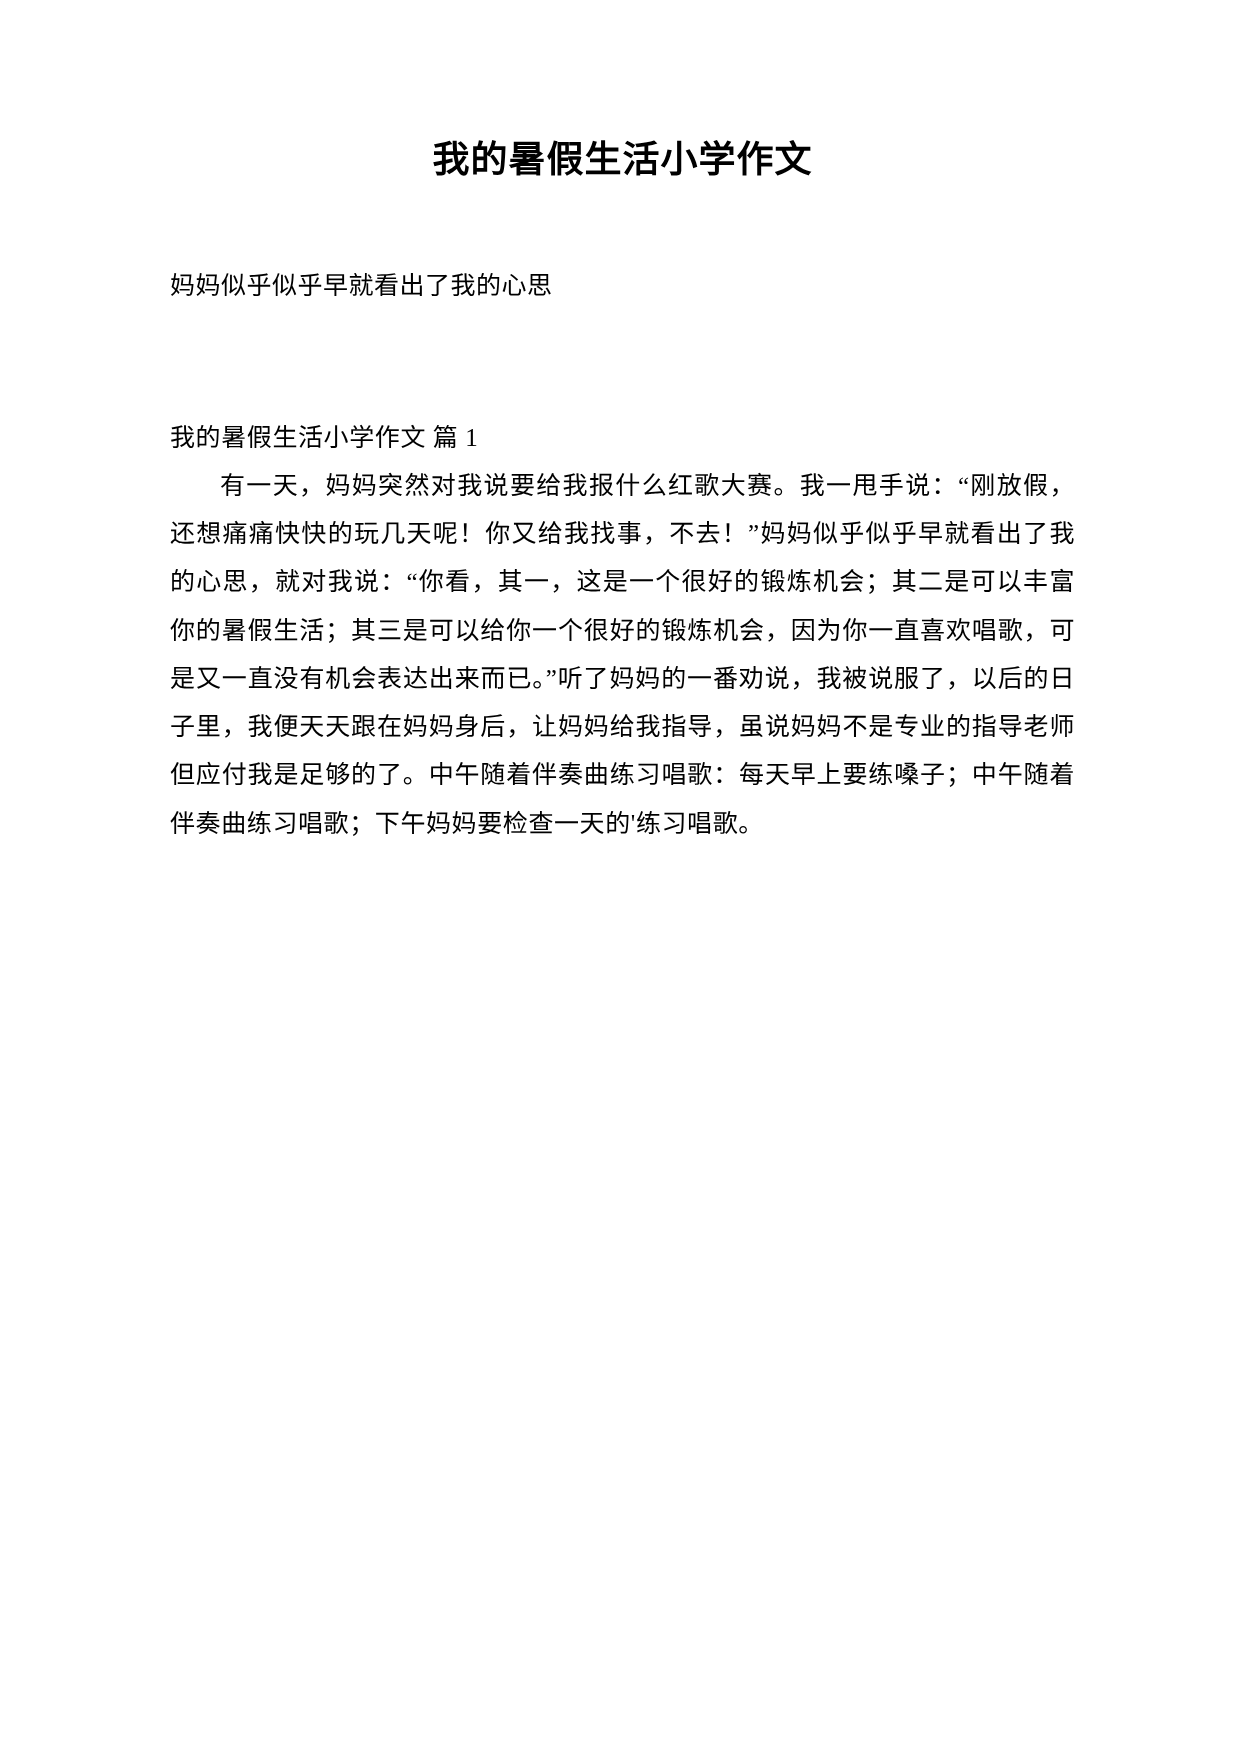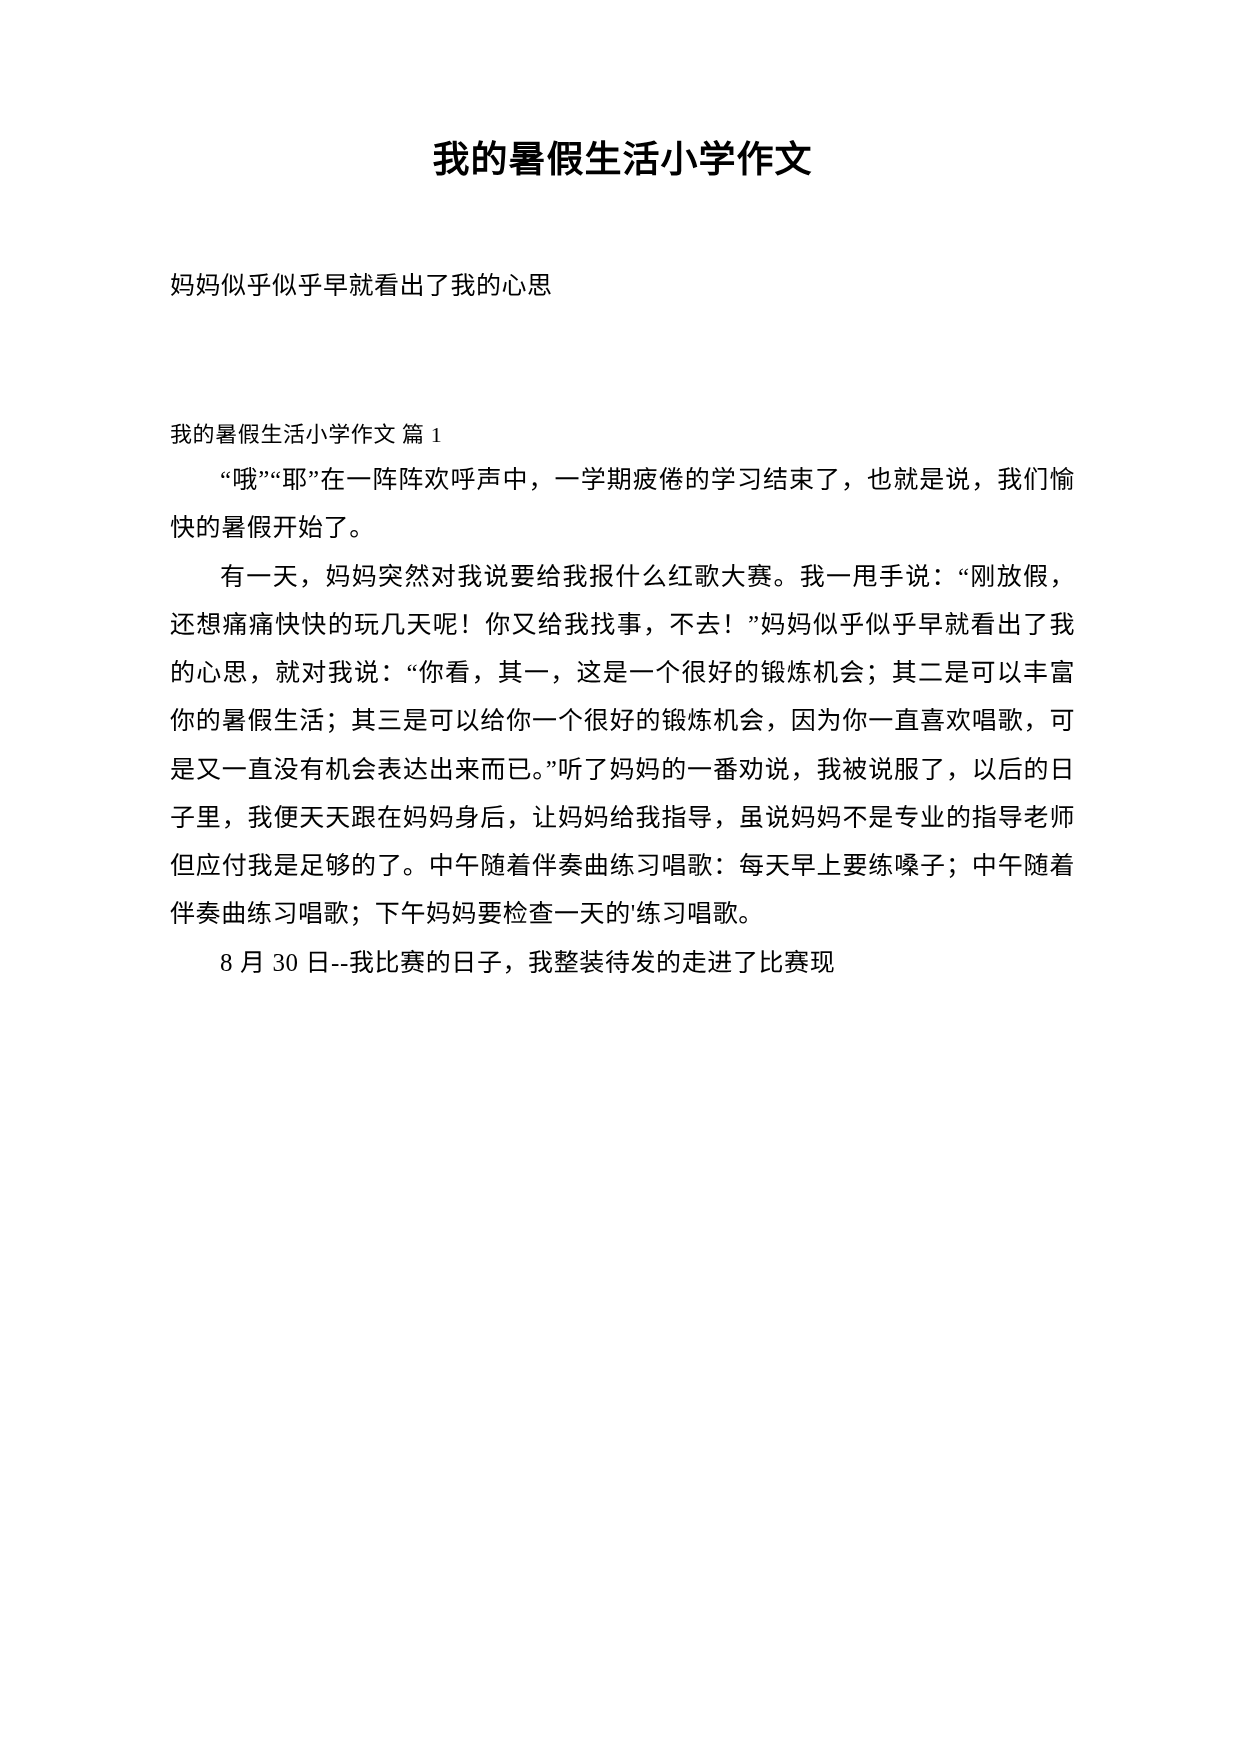--- a/index.html
+++ b/index.html
@@ -48,21 +48,21 @@
     letter-spacing: 0.6px;
     text-align: justify;
     text-justify: inter-ideograph;
   }
   .para.indent {
     text-indent: 2em;
   }
   .gap-lg { height: 56px; }
   .gap-md { height: 48px; }
   .section-head {
-    font-size: 22px;
+    font-size: 25px;
     line-height: 1.93;
     margin: 0;
     letter-spacing: 0.6px;
   }
 </style>
 </head>
 <body>
 
 <div class="page">
   <div class="content">
@@ -71,20 +71,18 @@
 
     <p class="subtitle">妈妈似乎似乎早就看出了我的心思</p>
 
     <div class="gap-lg"></div>
 
 
     <div class="gap-md"></div>
 
     <p class="section-head">我的暑假生活小学作文 篇 1</p>
 
-    <p class="para indent">“哦”“耶”在一阵阵欢呼声中，一学期疲倦的学习结束了，也就是说，我们愉快的暑假开始了。</p>
 
     <p class="para indent">有一天，妈妈突然对我说要给我报什么红歌大赛。我一甩手说：“刚放假，还想痛痛快快的玩几天呢！你又给我找事，不去！”妈妈似乎似乎早就看出了我的心思，就对我说：“你看，其一，这是一个很好的锻炼机会；其二是可以丰富你的暑假生活；其三是可以给你一个很好的锻炼机会，因为你一直喜欢唱歌，可是又一直没有机会表达出来而已。”听了妈妈的一番劝说，我被说服了，以后的日子里，我便天天跟在妈妈身后，让妈妈给我指导，虽说妈妈不是专业的指导老师但应付我是足够的了。中午随着伴奏曲练习唱歌：每天早上要练嗓子；中午随着伴奏曲练习唱歌；下午妈妈要检查一天的'练习唱歌。</p>
 
-    <p class="para indent">8 月 30 日--我比赛的日子，我整装待发的走进了比赛现</p>
 
   </div>
 </div>
 
 </body></html>

